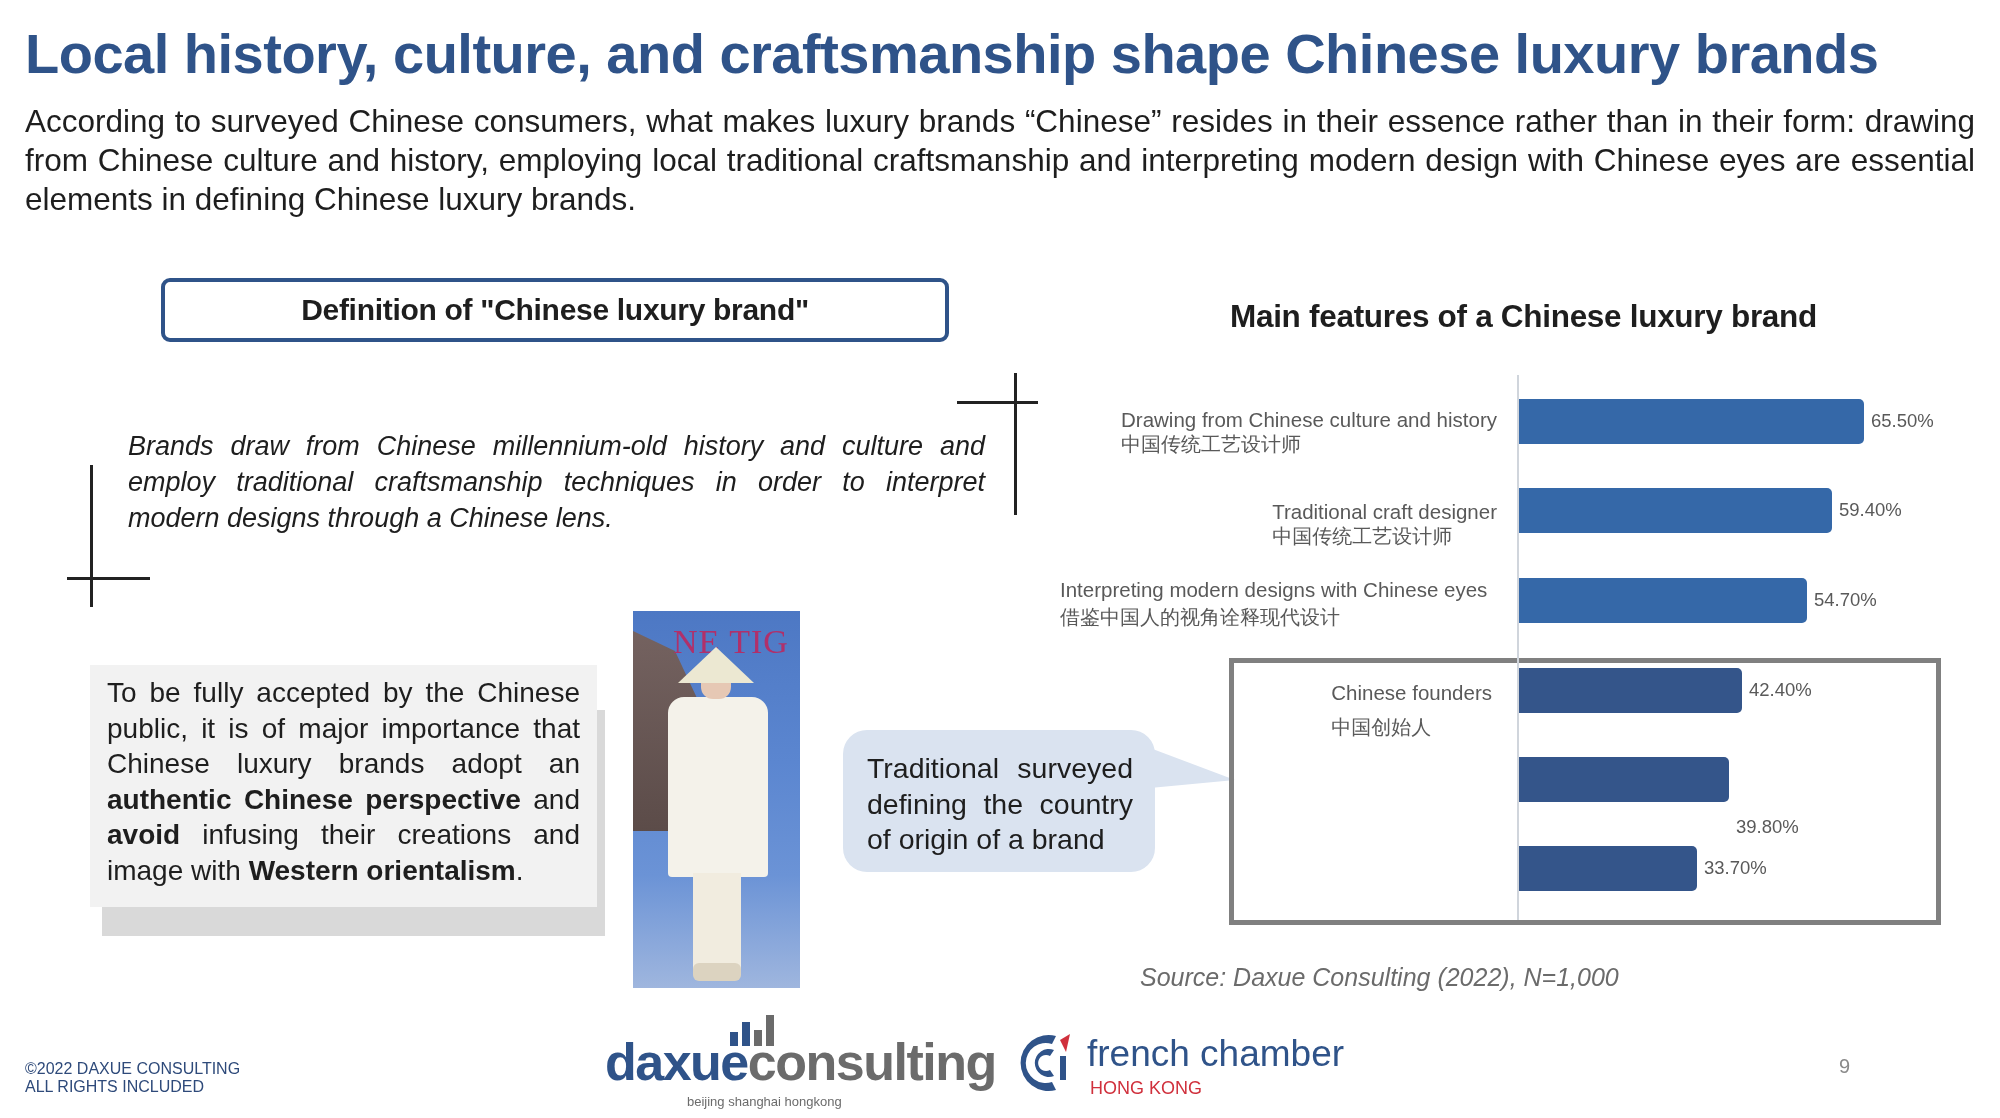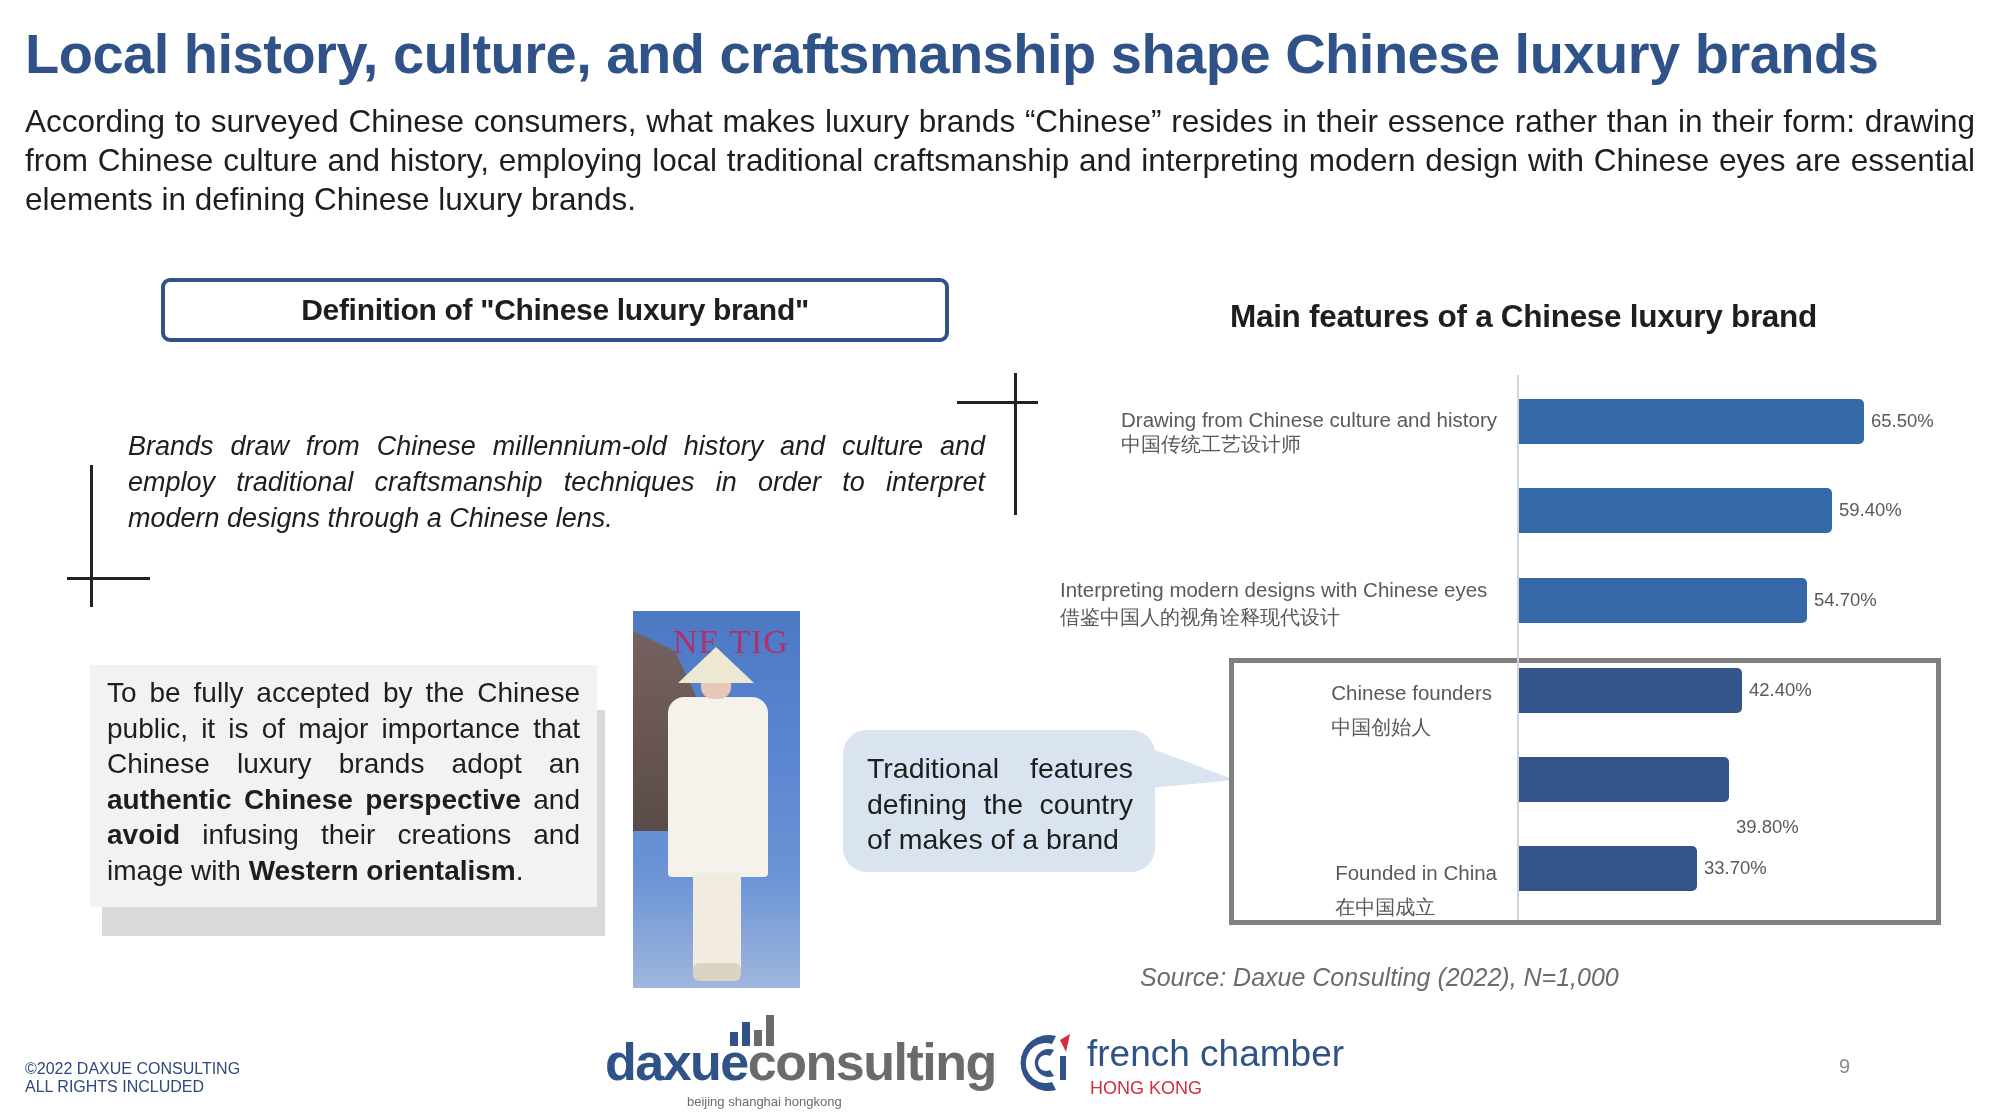--- a/index.html
+++ b/index.html
@@ -109,43 +109,43 @@
   <div class="sign">NE TIG</div>
   <div class="coat"></div>
   <div class="legs"></div>
   <div class="shoes"></div>
   <div class="face"></div>
   <div class="hat"></div>
 </div>
 
 <div class="abs bubble-tail"></div>
 <div class="abs bubble">
-  <div class="txt">Traditional features defining the country of makes of a brand</div>
+  <div class="txt">Traditional surveyed defining the country of origin of a brand</div>
 </div>
 
 <div class="abs chart-title">Main features of a Chinese luxury brand</div>
 <div class="abs highlight-box"></div>
 <div class="abs axis-line"></div>
 
 <div class="abs labels-col">
   <div class="cat-label" style="top:408px;">
     <div>Drawing from Chinese culture and history</div>
     <div class="zh" style="padding-right:30px;">中国传统工艺设计师</div>
   </div>
+  <div class="cat-label" style="top:500px;">
+    <div>Traditional craft designer</div>
+    <div class="zh" style="padding-right:30px;">中国传统工艺设计师</div>
+  </div>
   <div class="cat-label" style="top:578px; width:437px;">
     <div>Interpreting modern designs with Chinese eyes</div>
     <div class="zh" style="margin-top:3px;">借鉴中国人的视角诠释现代设计</div>
   </div>
   <div class="cat-label" style="top:676px; line-height:34px;">
     <div style="padding-right:5px;">Chinese founders</div>
     <div class="zh" style="padding-right:5px;">中国创始人</div>
-  </div>
-  <div class="cat-label" style="top:856px; line-height:34px;">
-    <div>Founded in China</div>
-    <div class="zh">在中国成立</div>
   </div>
 </div>
 
 <div id="bars">
     <div class="bar" style="left: 1519px; top: 399px; width: 345px; background: rgb(53, 104, 168);"></div>
     <div class="bar-value" style="left: 1871px; top: 410px;">65.50%</div>
     <div class="bar" style="left: 1519px; top: 488px; width: 313px; background: rgb(53, 104, 168);"></div>
     <div class="bar-value" style="left: 1839px; top: 499px;">59.40%</div>
     <div class="bar" style="left: 1519px; top: 578px; width: 288px; background: rgb(53, 104, 168);"></div>
     <div class="bar-value" style="left: 1814px; top: 589px; text-align: right;">54.70%</div>

